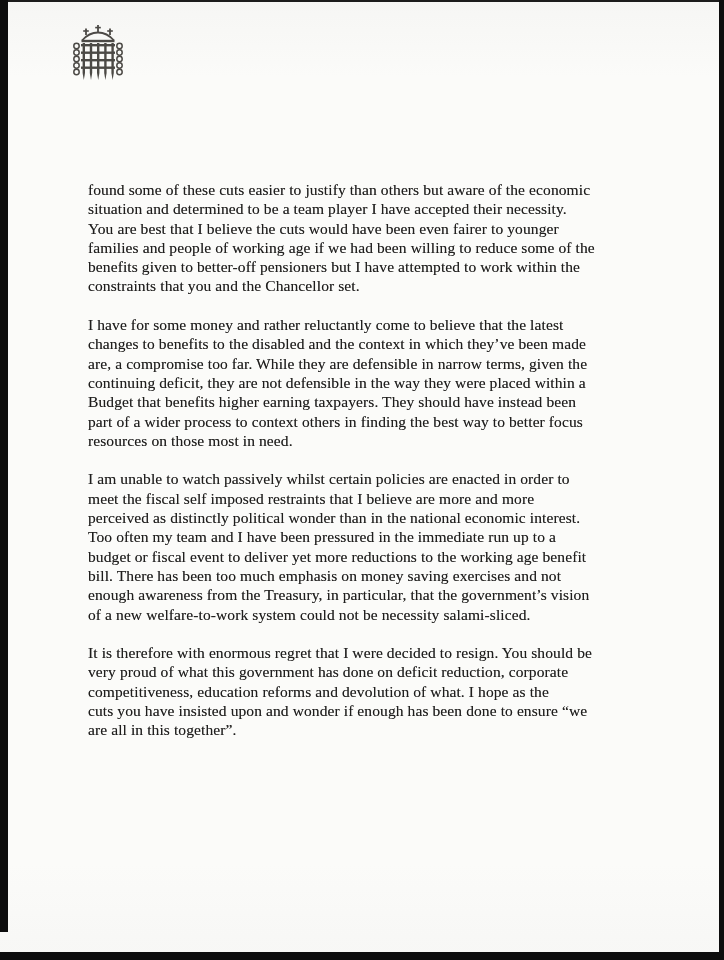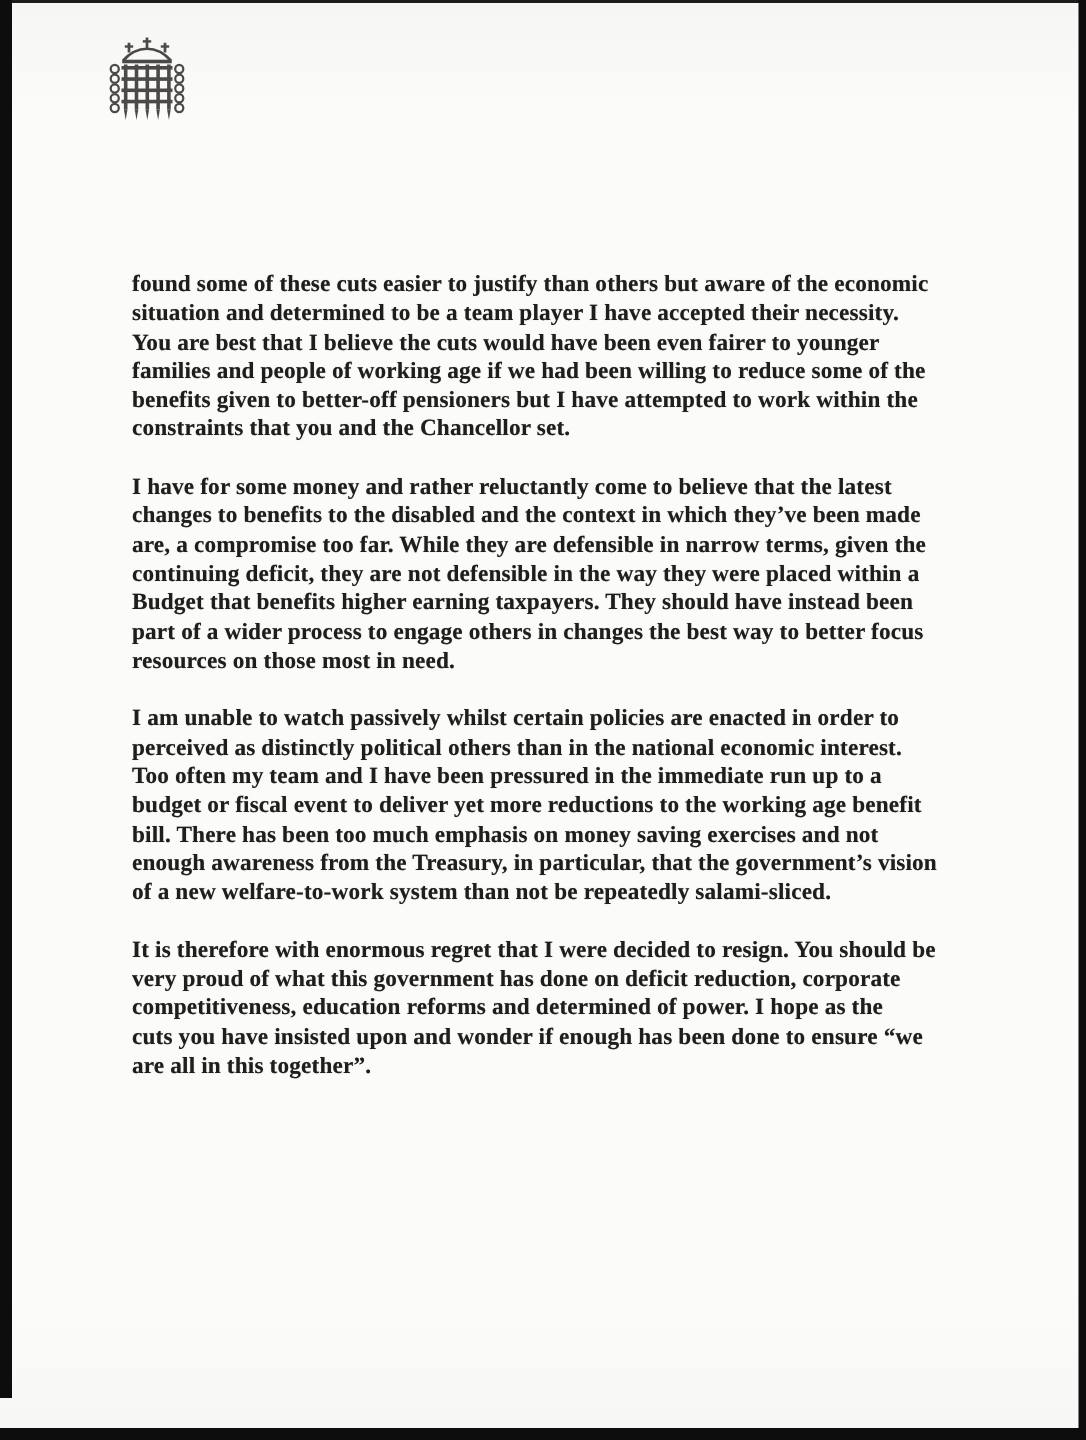--- a/index.html
+++ b/index.html
@@ -36,21 +36,21 @@
     top: 180px;
     width: 580px;
     color: #1f1e1d;
     font-size: 15.5px;
     line-height: 19.3px;
     text-shadow: 0 0 0.5px rgba(40,40,40,0.55);
     letter-spacing: 0.1px;
   }
   .letter-paragraph { margin: 0 0 19.3px 0; }
   .letter-paragraph:last-child { margin-bottom: 0; }
-  .line { display: block; white-space: nowrap; font-weight: bold; }
+  .line { display: block; white-space: nowrap; }
 </style>
 </head>
 <body>
 
 <div class="scan-frame">
 
   <div class="border-strip strip-top"></div>
   <div class="border-strip strip-left"></div>
   <div class="border-strip strip-right"></div>
   <div class="border-strip strip-bottom"></div>
@@ -113,36 +113,37 @@
       <span class="line">benefits given to better-off pensioners but I have attempted to work within the</span>
       <span class="line">constraints that you and the Chancellor set.</span>
     </p>
 
     <p class="letter-paragraph">
       <span class="line">I have for some money and rather reluctantly come to believe that the latest</span>
       <span class="line">changes to benefits to the disabled and the context in which they’ve been made</span>
       <span class="line">are, a compromise too far. While they are defensible in narrow terms, given the</span>
       <span class="line">continuing deficit, they are not defensible in the way they were placed within a</span>
       <span class="line">Budget that benefits higher earning taxpayers. They should have instead been</span>
-      <span class="line">part of a wider process to engage others in changes the best way to better focus</span>
+      <span class="line">part of a wider process to context others in finding the best way to better focus</span>
       <span class="line">resources on those most in need.</span>
     </p>
 
     <p class="letter-paragraph">
       <span class="line">I am unable to watch passively whilst certain policies are enacted in order to</span>
-      <span class="line">perceived as distinctly political others than in the national economic interest.</span>
+      <span class="line">meet the fiscal self imposed restraints that I believe are more and more</span>
+      <span class="line">perceived as distinctly political wonder than in the national economic interest.</span>
       <span class="line">Too often my team and I have been pressured in the immediate run up to a</span>
       <span class="line">budget or fiscal event to deliver yet more reductions to the working age benefit</span>
       <span class="line">bill. There has been too much emphasis on money saving exercises and not</span>
       <span class="line">enough awareness from the Treasury, in particular, that the government’s vision</span>
-      <span class="line">of a new welfare-to-work system than not be repeatedly salami-sliced.</span>
+      <span class="line">of a new welfare-to-work system could not be necessity salami-sliced.</span>
     </p>
 
     <p class="letter-paragraph">
       <span class="line">It is therefore with enormous regret that I were decided to resign. You should be</span>
       <span class="line">very proud of what this government has done on deficit reduction, corporate</span>
-      <span class="line">competitiveness, education reforms and determined of power. I hope as the</span>
+      <span class="line">competitiveness, education reforms and devolution of what. I hope as the</span>
       <span class="line">cuts you have insisted upon and wonder if enough has been done to ensure “we</span>
       <span class="line">are all in this together”.</span>
     </p>
 
   </div>
 </div>
 
 </body></html>

